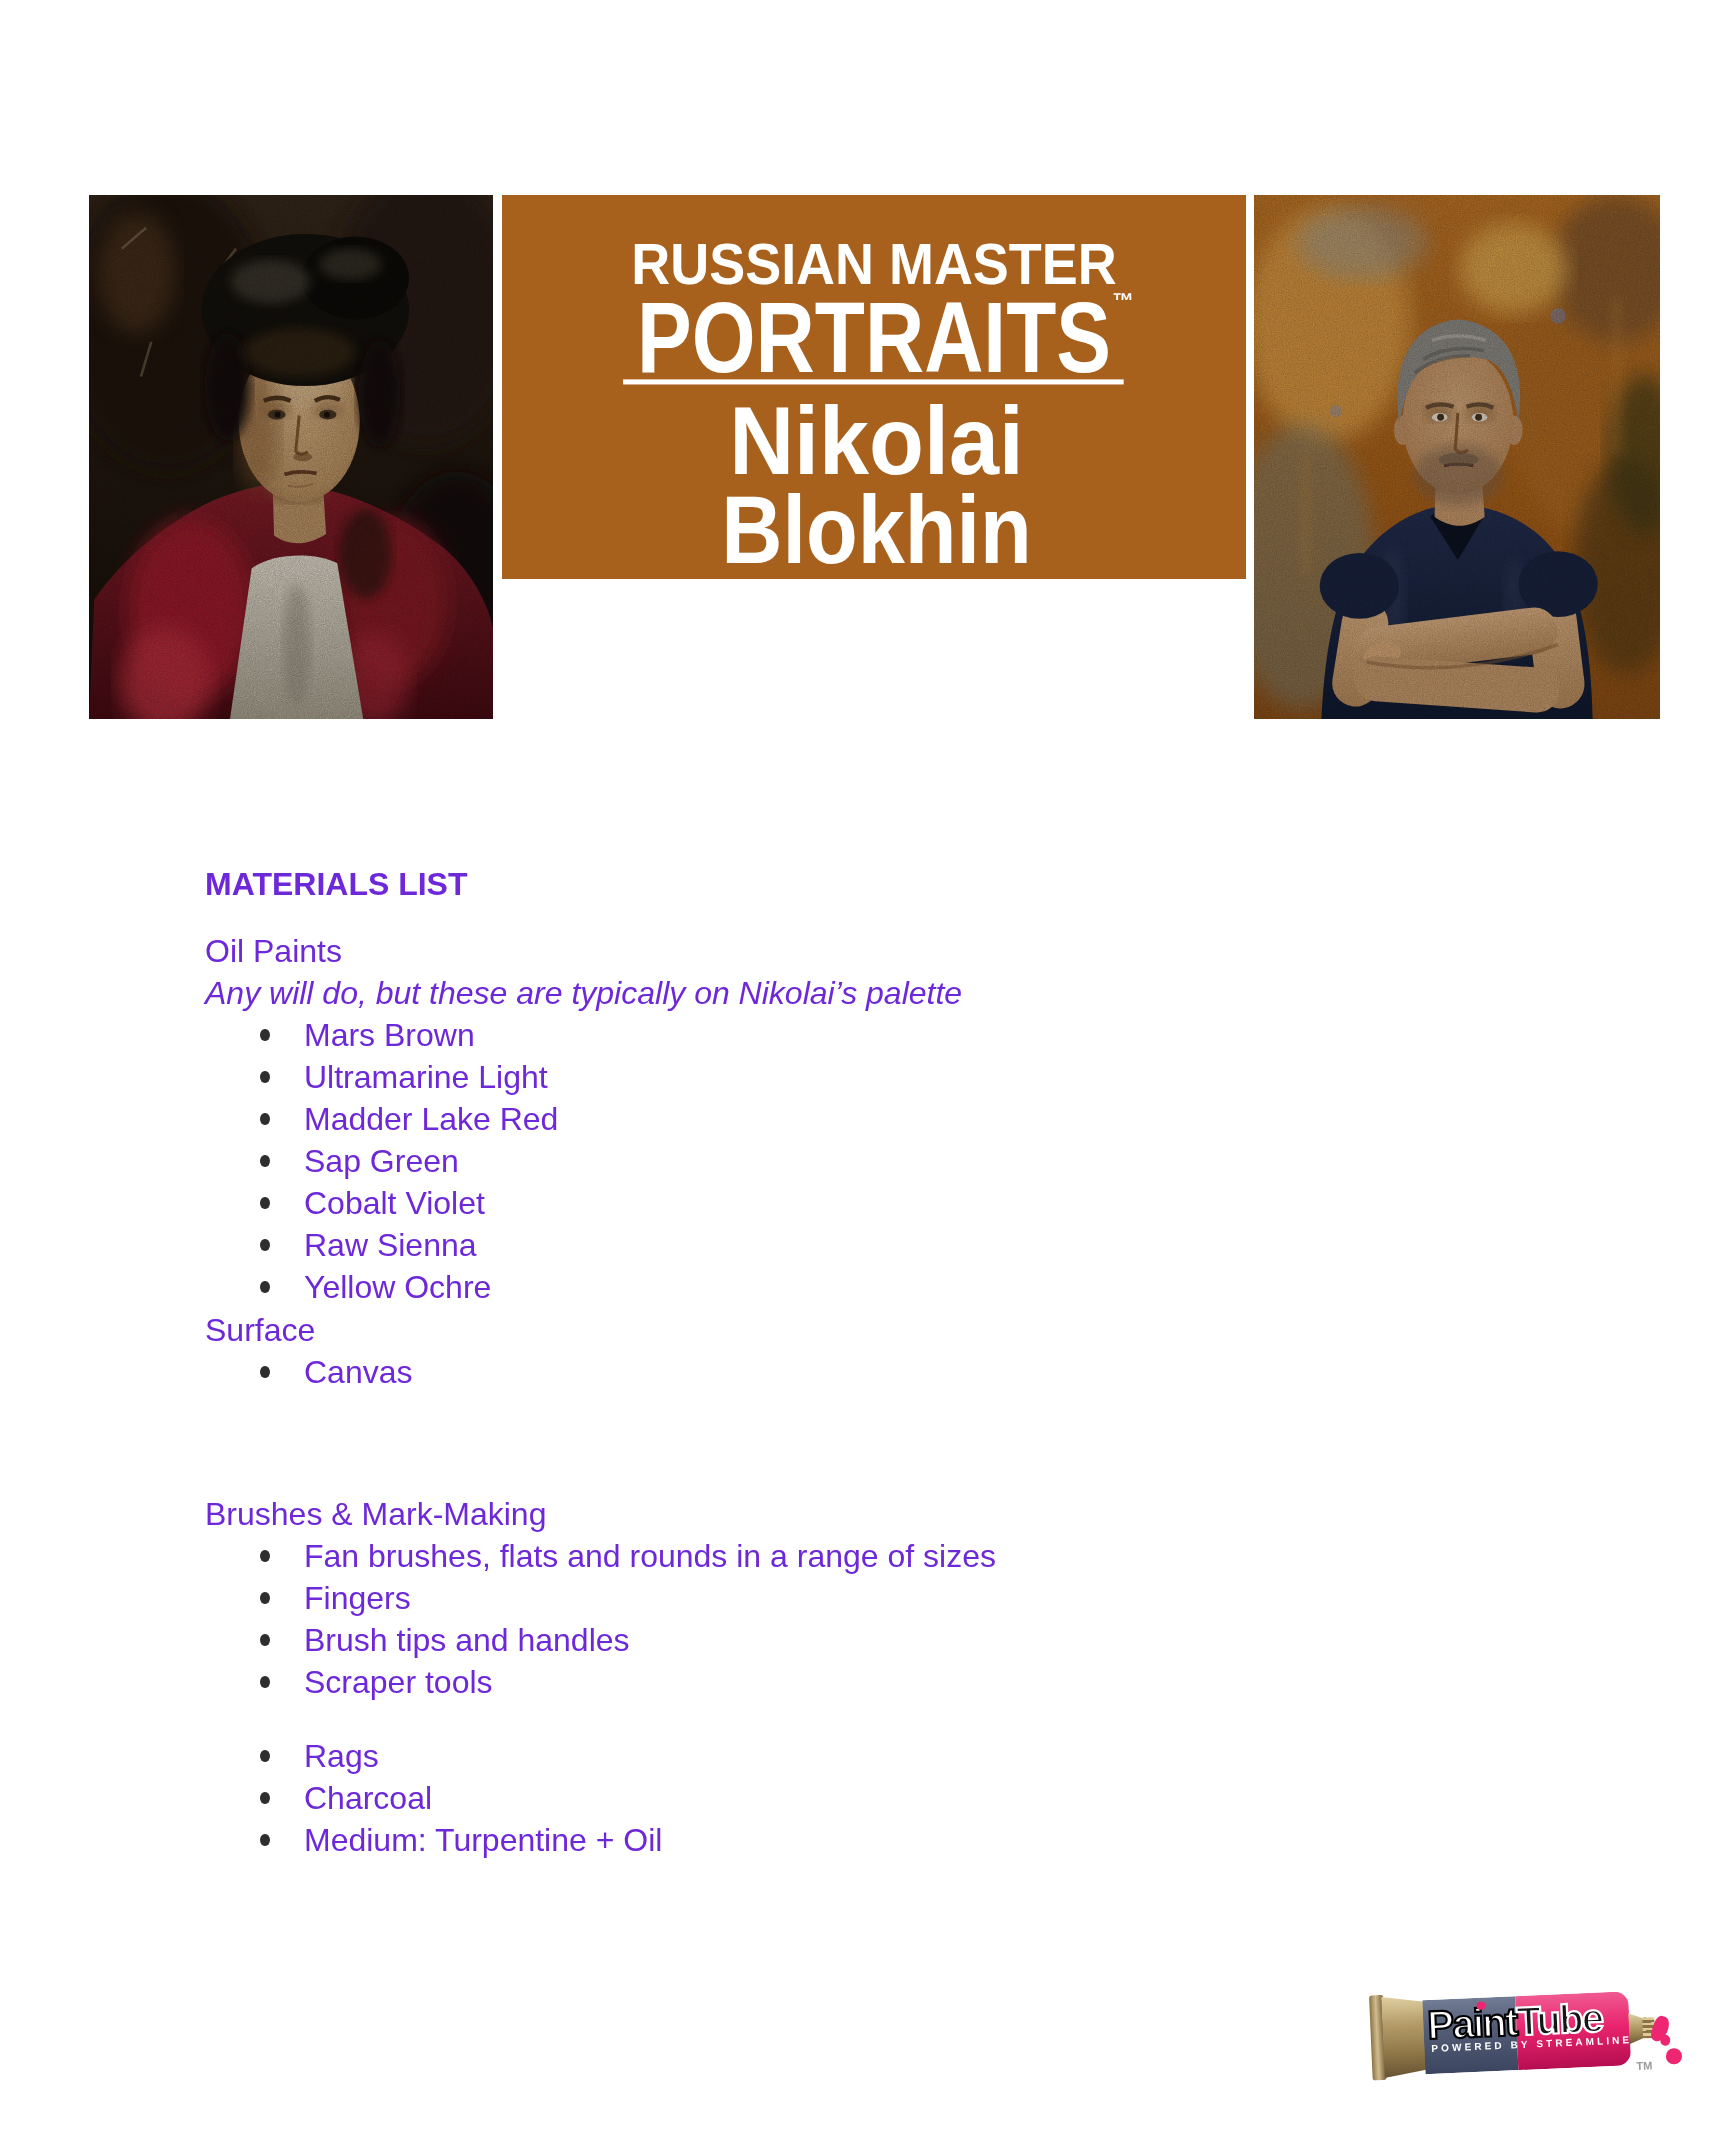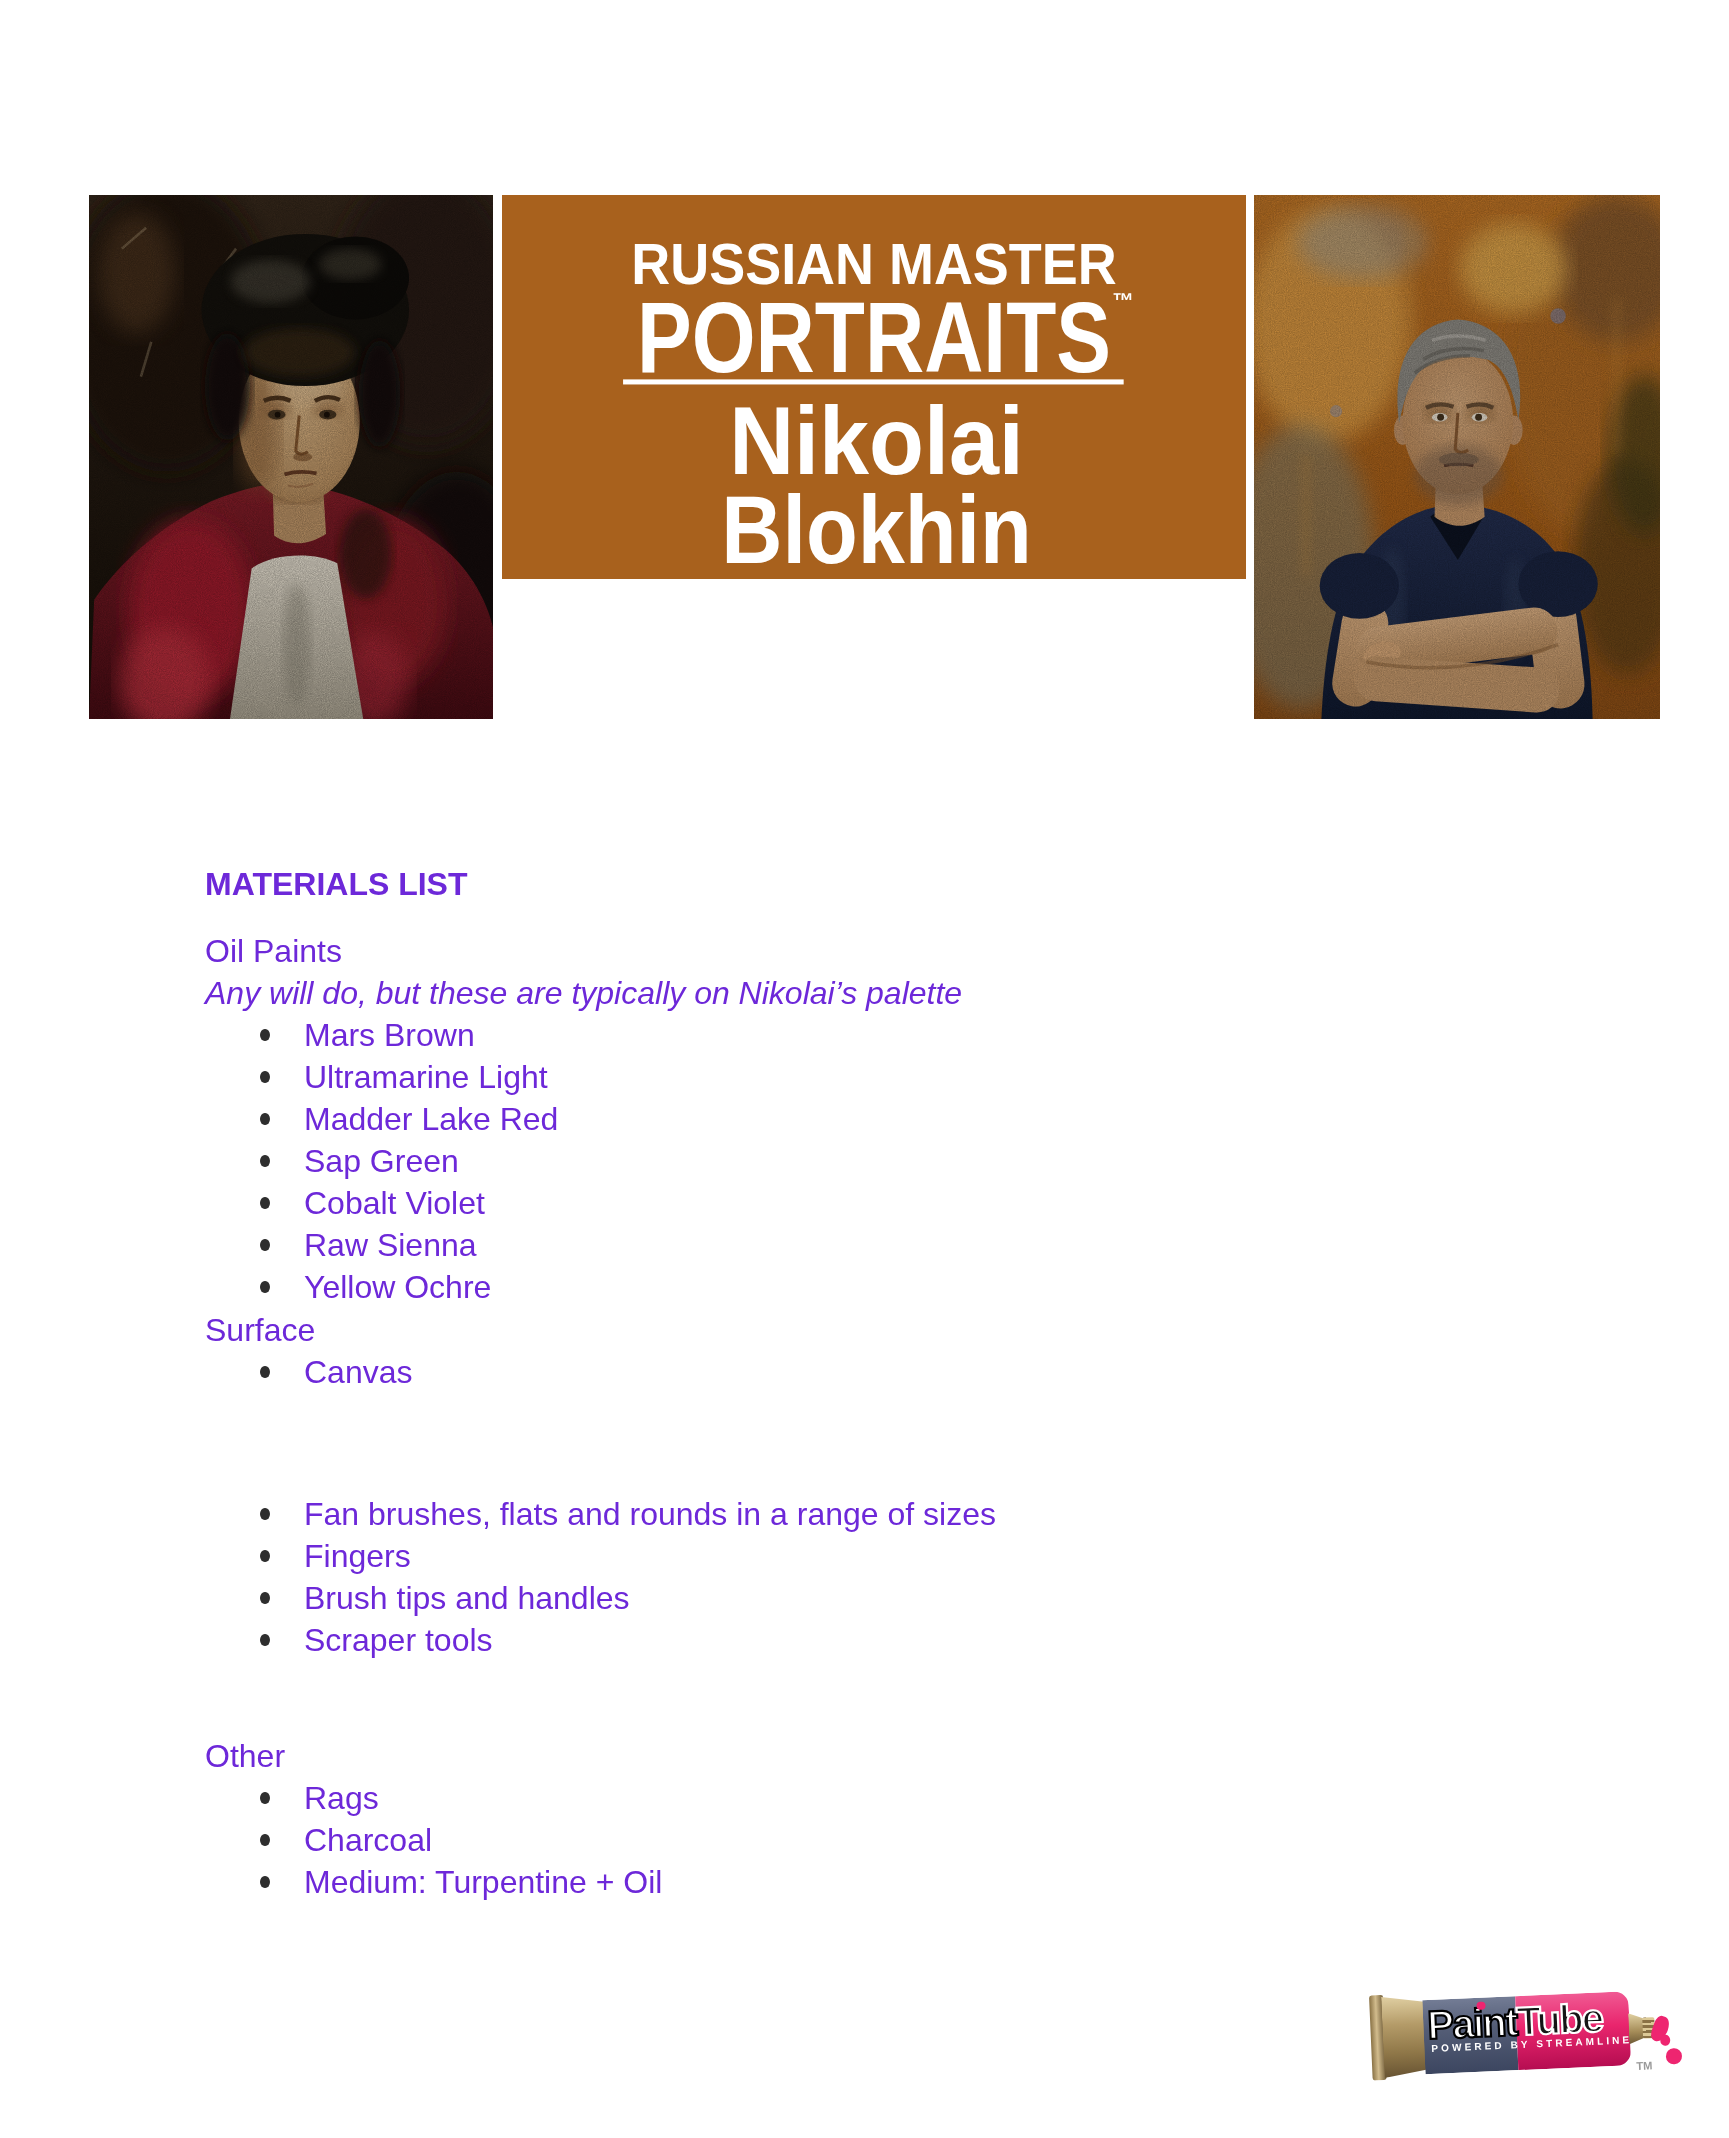--- a/index.html
+++ b/index.html
@@ -300,30 +300,30 @@
 </div>
 
 <div class="doc-block sec-surface">
   <div>Surface</div>
   <ul class="mat-list">
     <li><span class="bullet-dot"></span><span>Canvas</span></li>
   </ul>
 </div>
 
 <div class="doc-block sec-brushes">
+  <div>Brushes &amp; Mark-Making</div>
   <ul class="mat-list">
     <li><span class="bullet-dot"></span><span>Fan brushes, flats and rounds in a range of sizes</span></li>
     <li><span class="bullet-dot"></span><span>Fingers</span></li>
     <li><span class="bullet-dot"></span><span>Brush tips and handles</span></li>
     <li><span class="bullet-dot"></span><span>Scraper tools</span></li>
   </ul>
 </div>
 
 <div class="doc-block sec-other">
-  <div>Other</div>
   <ul class="mat-list">
     <li><span class="bullet-dot"></span><span>Rags</span></li>
     <li><span class="bullet-dot"></span><span>Charcoal</span></li>
     <li><span class="bullet-dot"></span><span>Medium: Turpentine + Oil</span></li>
   </ul>
 </div>
 
 <div class="logo">
   <div class="tube">
     <div class="crimp"></div>

